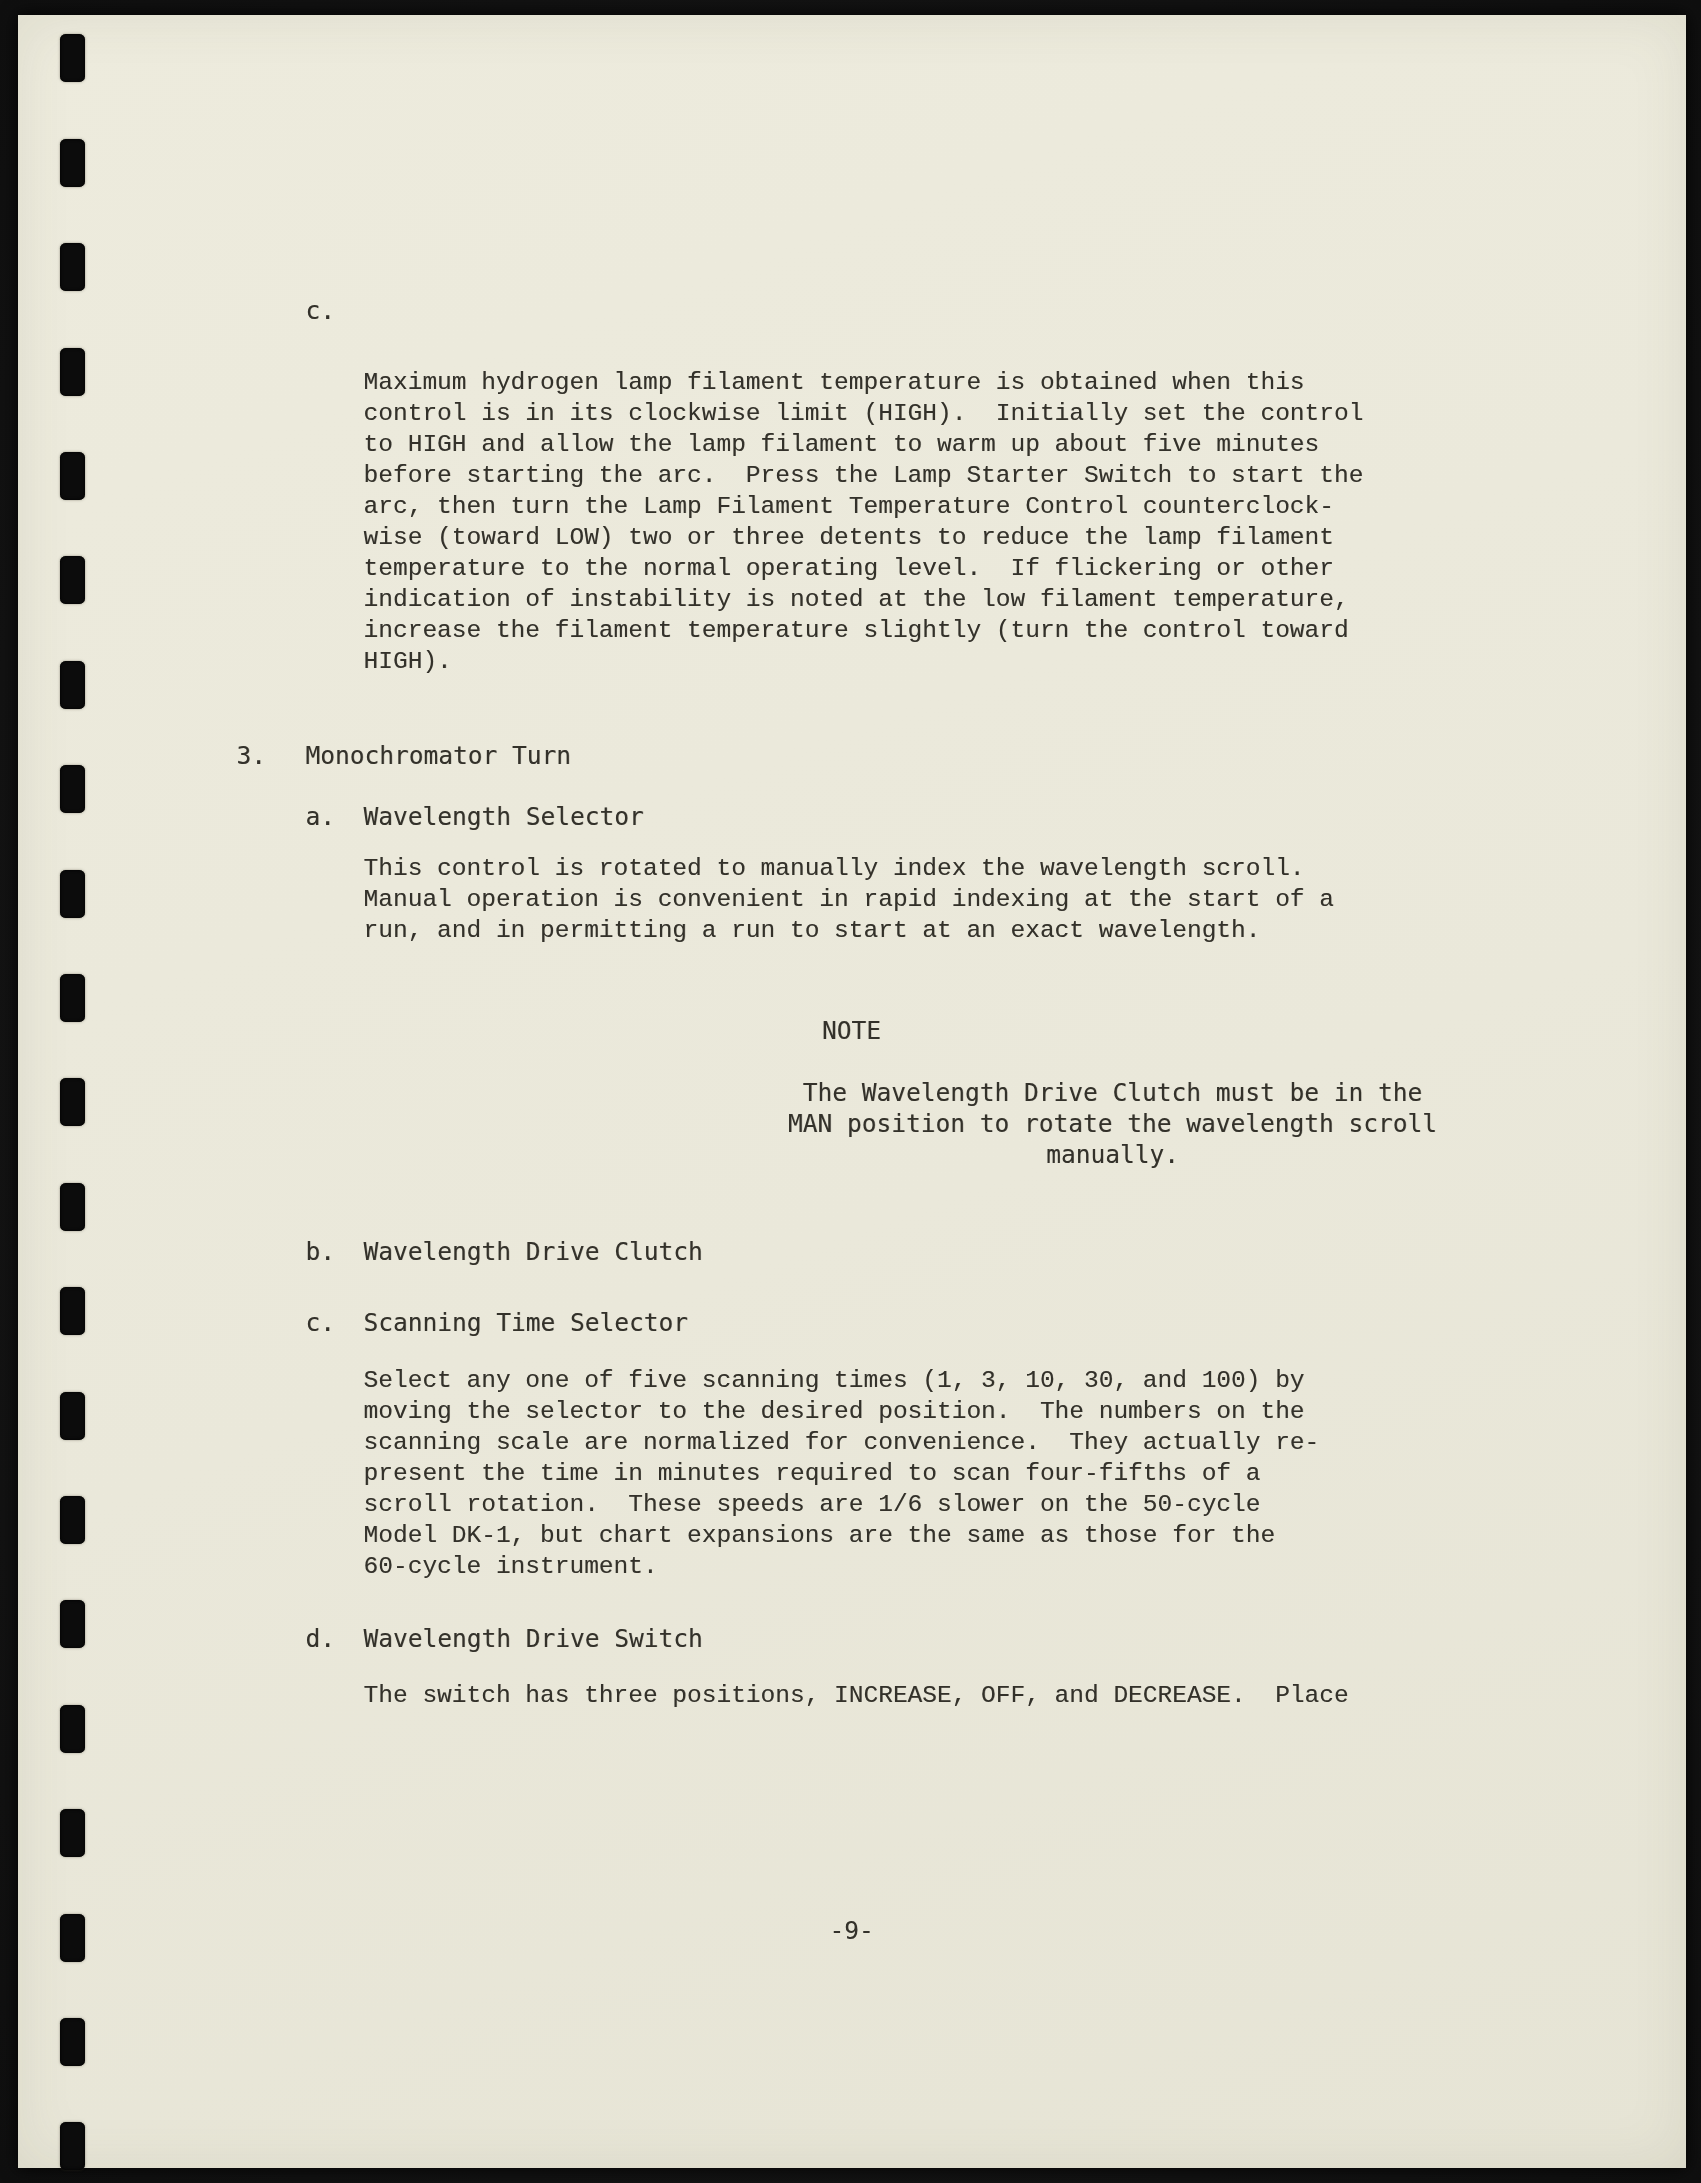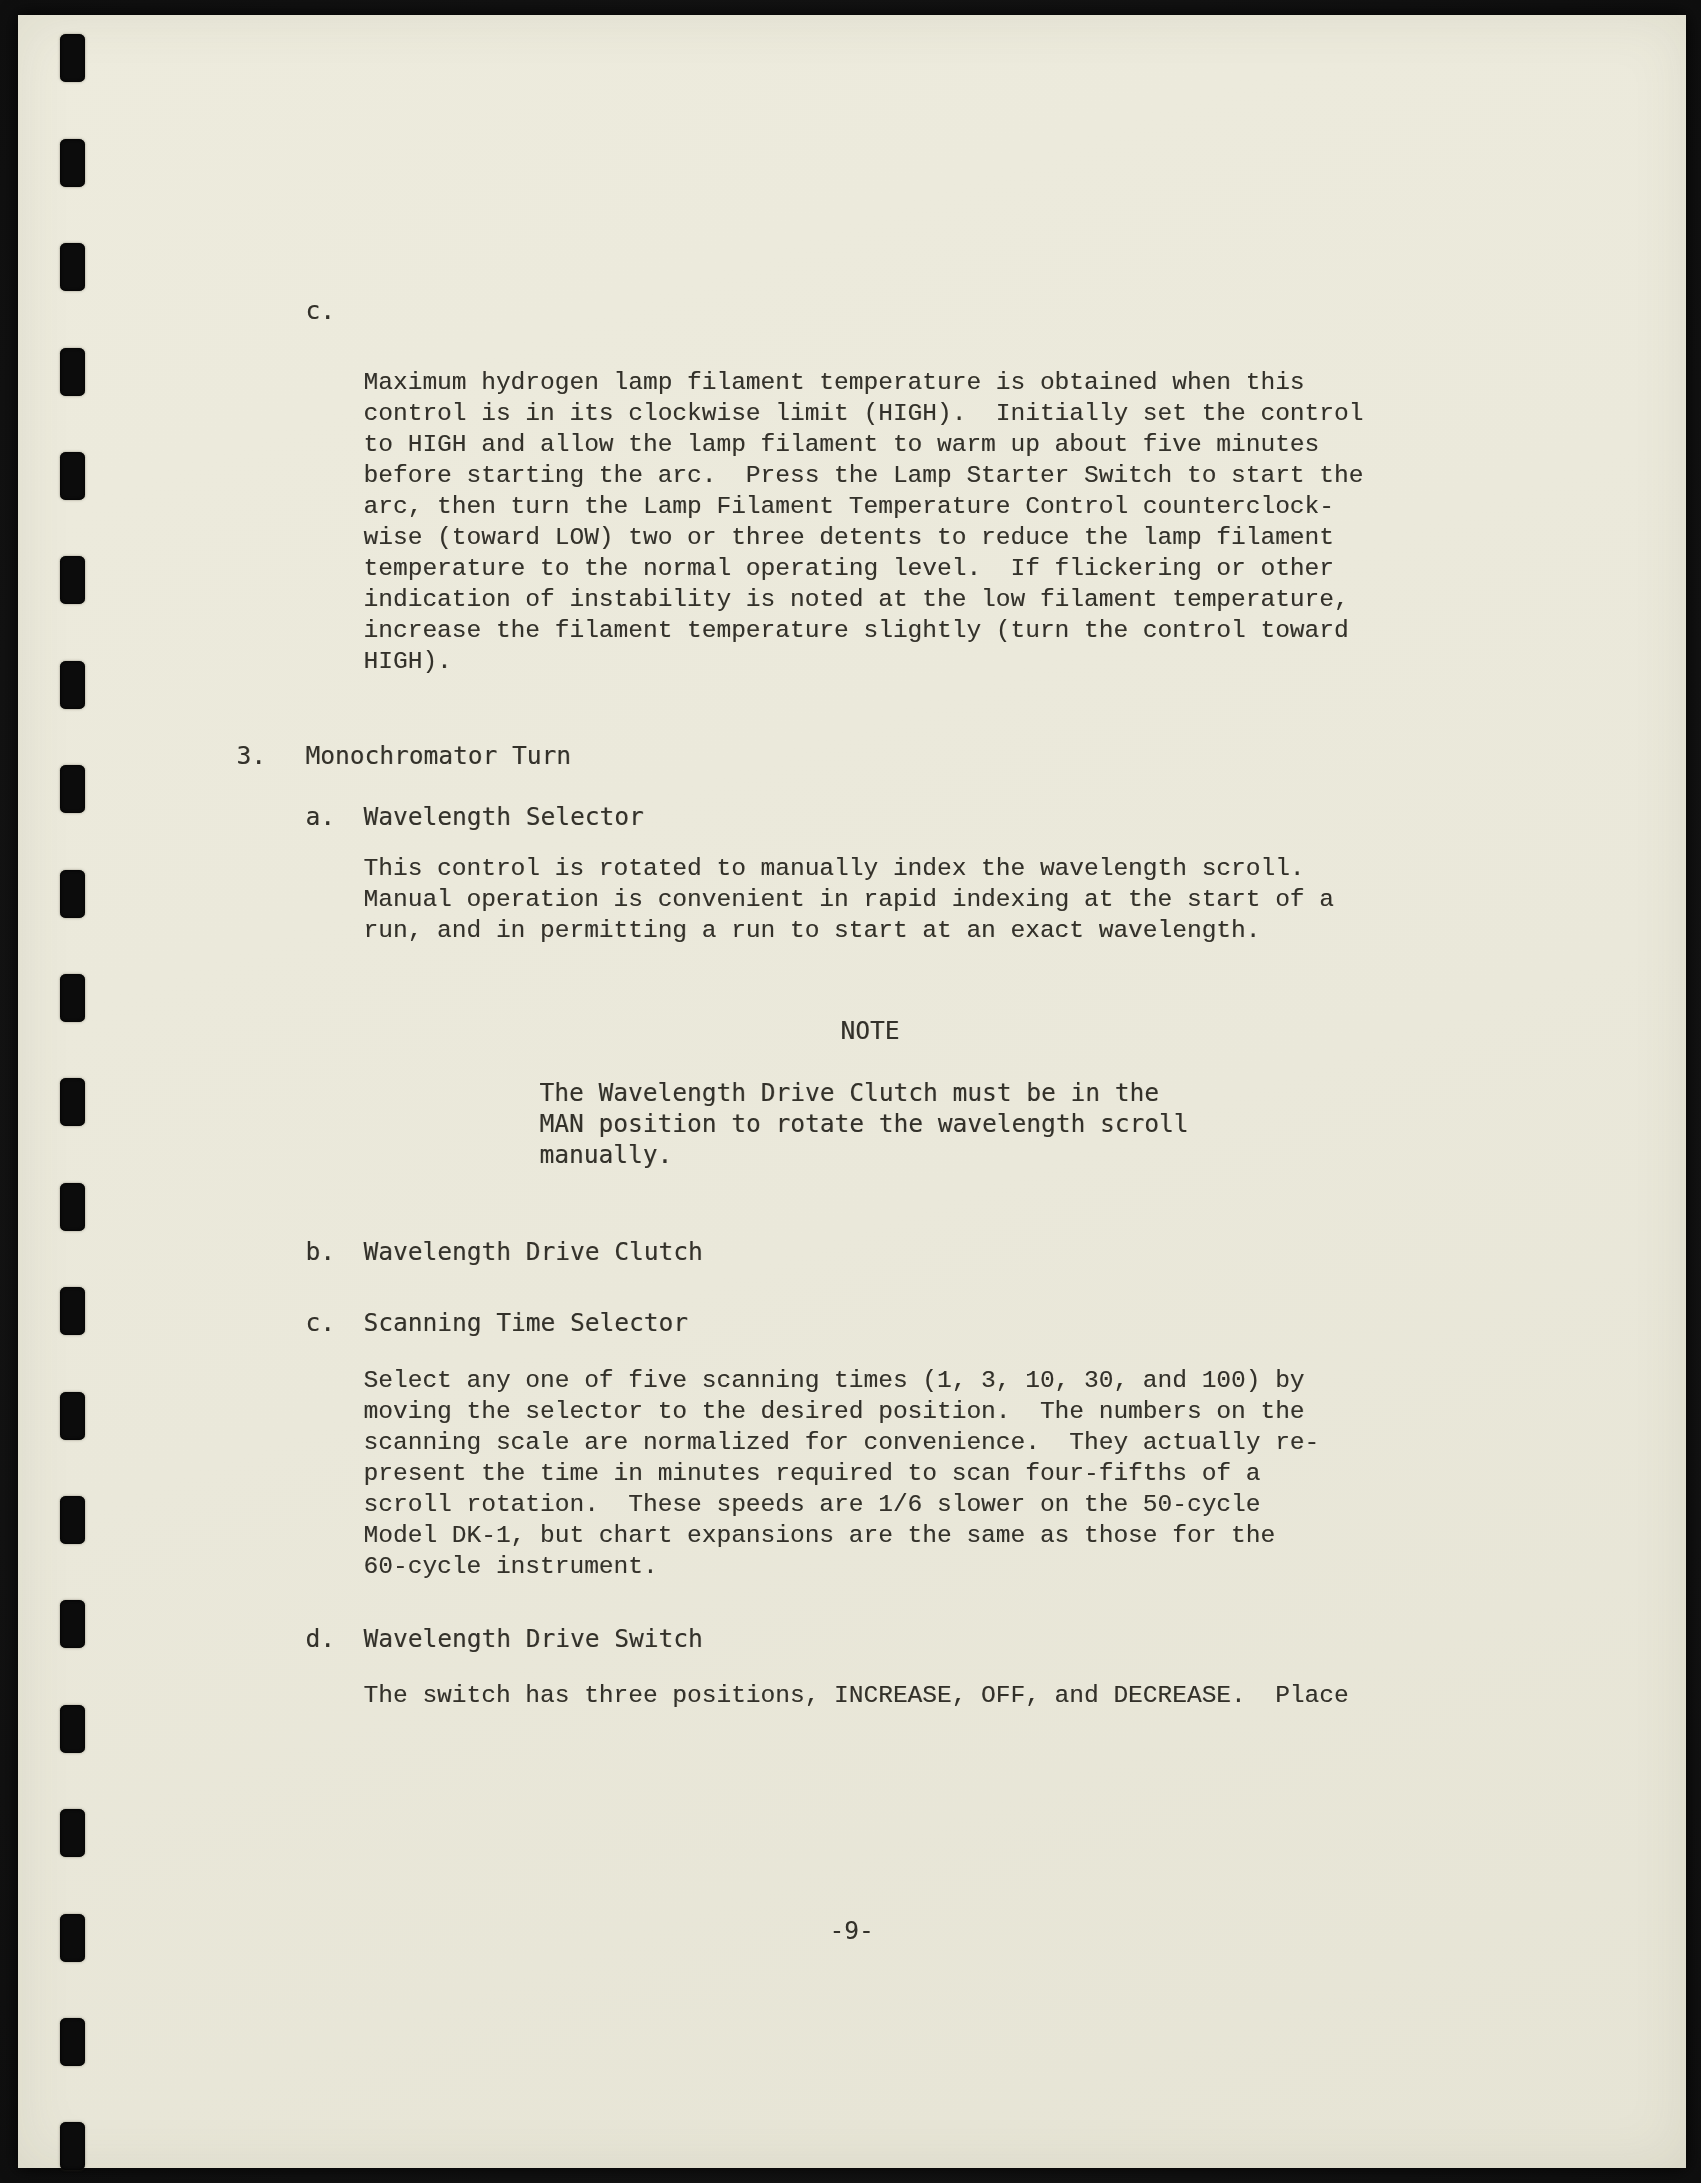--- a/index.html
+++ b/index.html
@@ -49,22 +49,22 @@
   .row{display:flex;align-items:flex-start;}
   .h-letter{margin-left:288px;}
   .h-letter .lbl{width:58px;flex:0 0 auto;}
   .h-number{margin-left:219px;}
   .h-number .lbl{width:69px;flex:0 0 auto;}
   pre{
     font:inherit;
     white-space:pre;
   }
   .para{margin-left:346px;font-family:Liberation Mono, monospace;}
-  .note-title{margin-left:823px;}
-  .note-para{margin-left:522px;}
+  .note-title{text-align:center;}
+  .note-para{margin-left:522px;text-align:center;}
   .pageno{
     position:absolute;
     top:1900px;left:0;right:0;
     text-align:center;
   }
 </style>
 </head>
 <body>
 
 <div class="stage">

